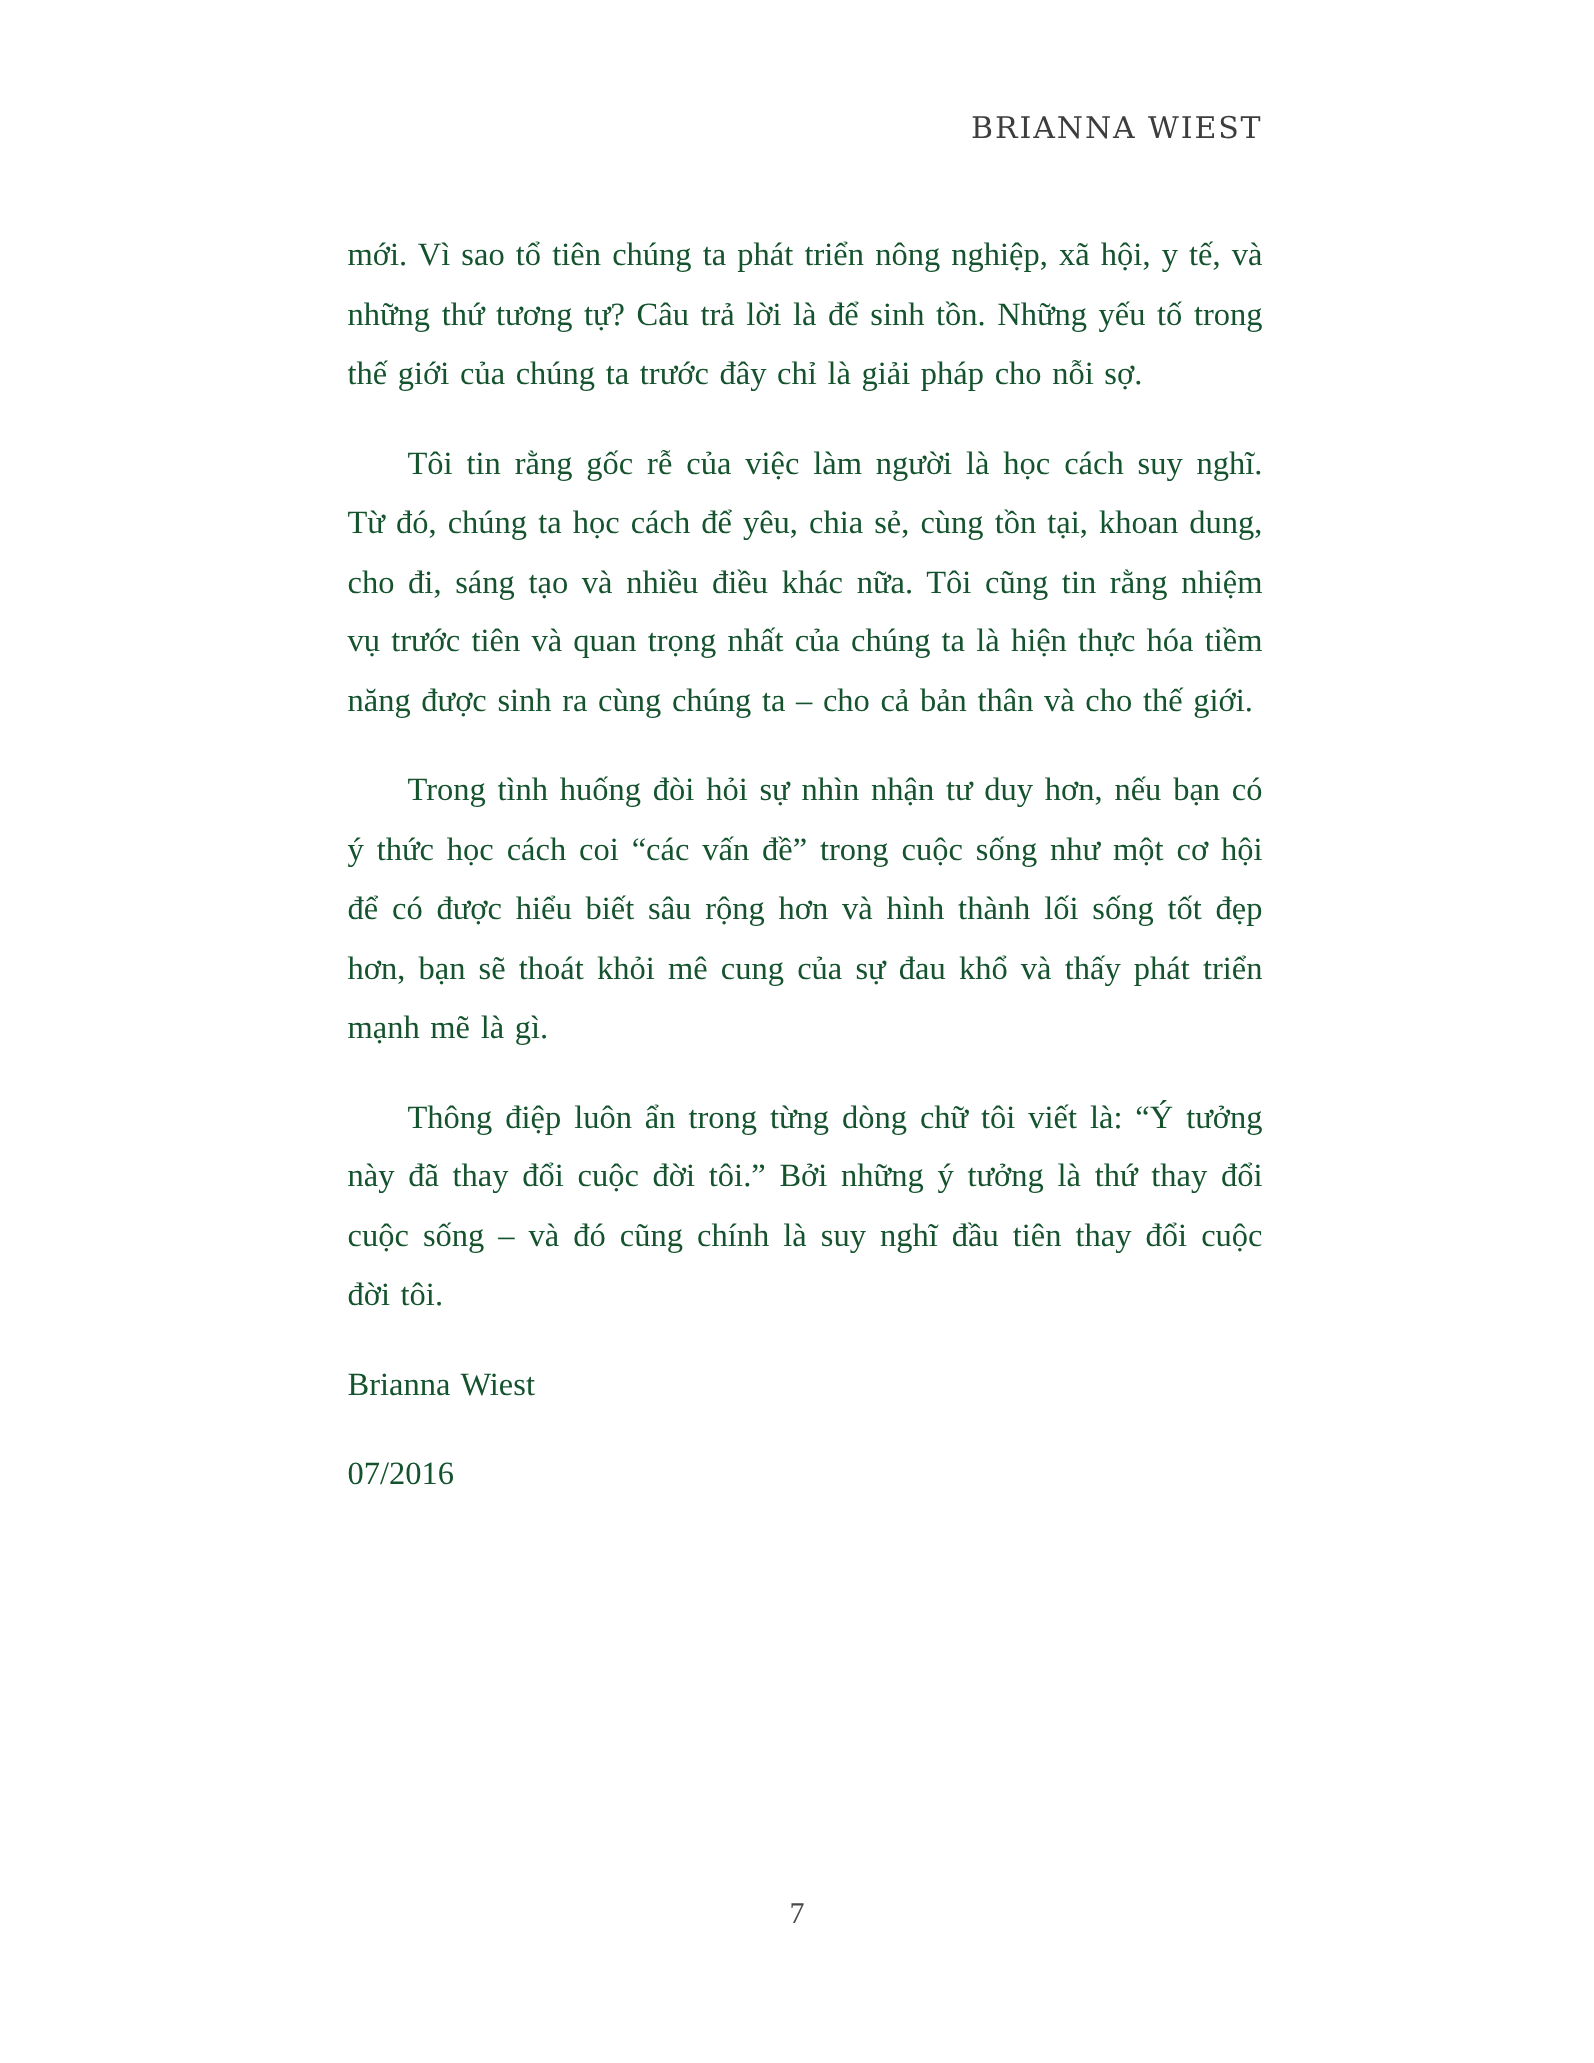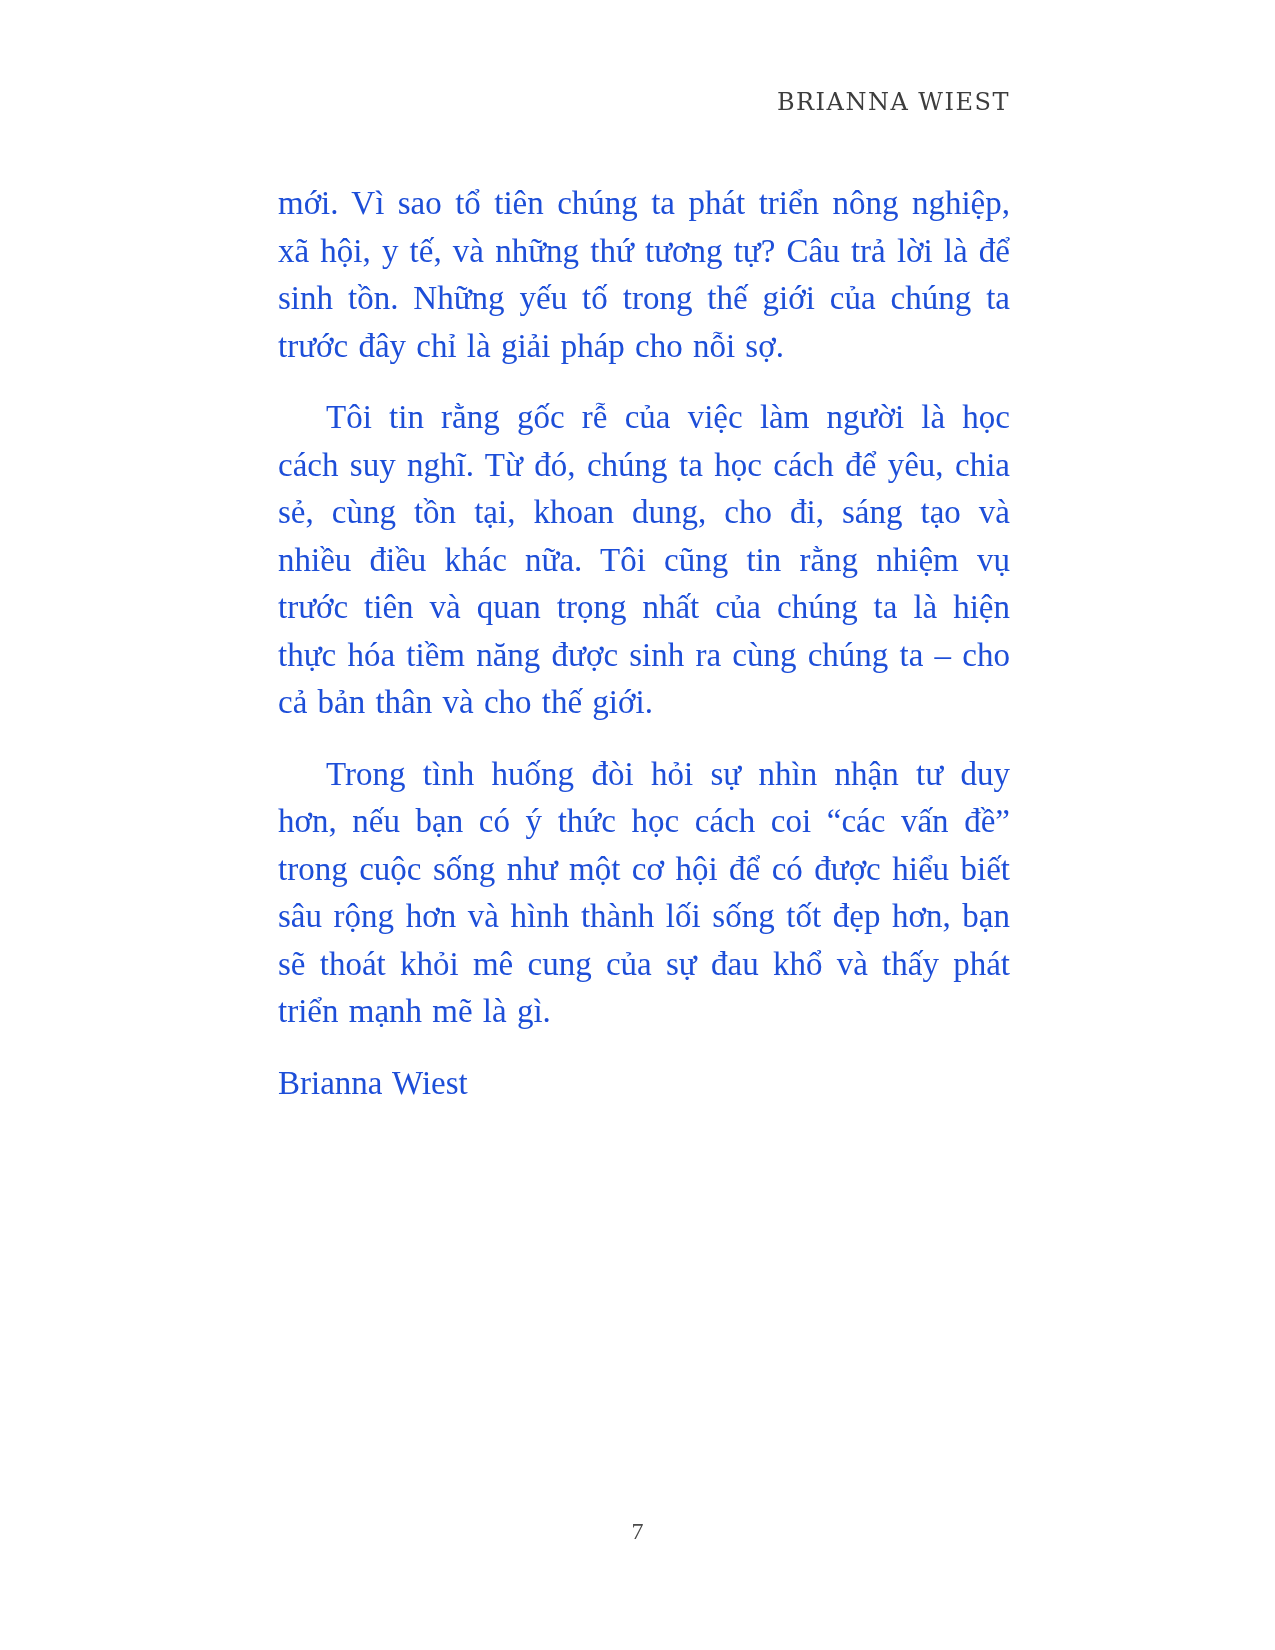--- a/index.html
+++ b/index.html
@@ -28,26 +28,26 @@
     font-family: "DejaVu Serif", "Liberation Serif", serif;
   }
   .page-body {
     position: absolute;
     top: 180px;
     left: 278px;
     width: 732px;
   }
   .page-body p {
     margin: 0 0 24px 0;
-    font-size: 33px;
+    font-size: 26px;
     line-height: 47.5px;
     text-align: justify;
     text-justify: inter-word;
     word-spacing: 2px;
-    color: #1d4ed8;
+    color: #14532d;
   }
   .page-body p.indent {
     text-indent: 48px;
   }
   .signature {
     margin: 4px 0 0 0;
     font-size: 30px;
     line-height: 44px;
     text-align: right;
     color: #1e1e1e;
@@ -73,19 +73,21 @@
 <body>
 
 <div class="page">
 
   <div class="running-header">BRIANNA WIEST</div>
 
   <div class="page-body">
     <p>mới. Vì sao tổ tiên chúng ta phát triển nông nghiệp, xã hội, y tế, và những thứ tương tự? Câu trả lời là để sinh tồn. Những yếu tố trong thế giới của chúng ta trước đây chỉ là giải pháp cho nỗi sợ.</p>
     <p class="indent">Tôi tin rằng gốc rễ của việc làm người là học cách suy nghĩ. Từ đó, chúng ta học cách để yêu, chia sẻ, cùng tồn tại, khoan dung, cho đi, sáng tạo và nhiều điều khác nữa. Tôi cũng tin rằng nhiệm vụ trước tiên và quan trọng nhất của chúng ta là hiện thực hóa tiềm năng được sinh ra cùng chúng ta – cho cả bản thân và cho thế giới.</p>
     <p class="indent">Trong tình huống đòi hỏi sự nhìn nhận tư duy hơn, nếu bạn có ý thức học cách coi “các vấn đề” trong cuộc sống như một cơ hội để có được hiểu biết sâu rộng hơn và hình thành lối sống tốt đẹp hơn, bạn sẽ thoát khỏi mê cung của sự đau khổ và thấy phát triển mạnh mẽ là gì.</p>
+    <p class="indent">Thông điệp luôn ẩn trong từng dòng chữ tôi viết là: “Ý tưởng này đã thay đổi cuộc đời tôi.” Bởi những ý tưởng là thứ thay đổi cuộc sống – và đó cũng chính là suy nghĩ đầu tiên thay đổi cuộc đời tôi.</p>
 
     <p class="signature">Brianna Wiest</p>
+    <p class="sig-date">07/2016</p>
   </div>
 
   <div class="page-number">7</div>
 
 </div>
 
 </body></html>

